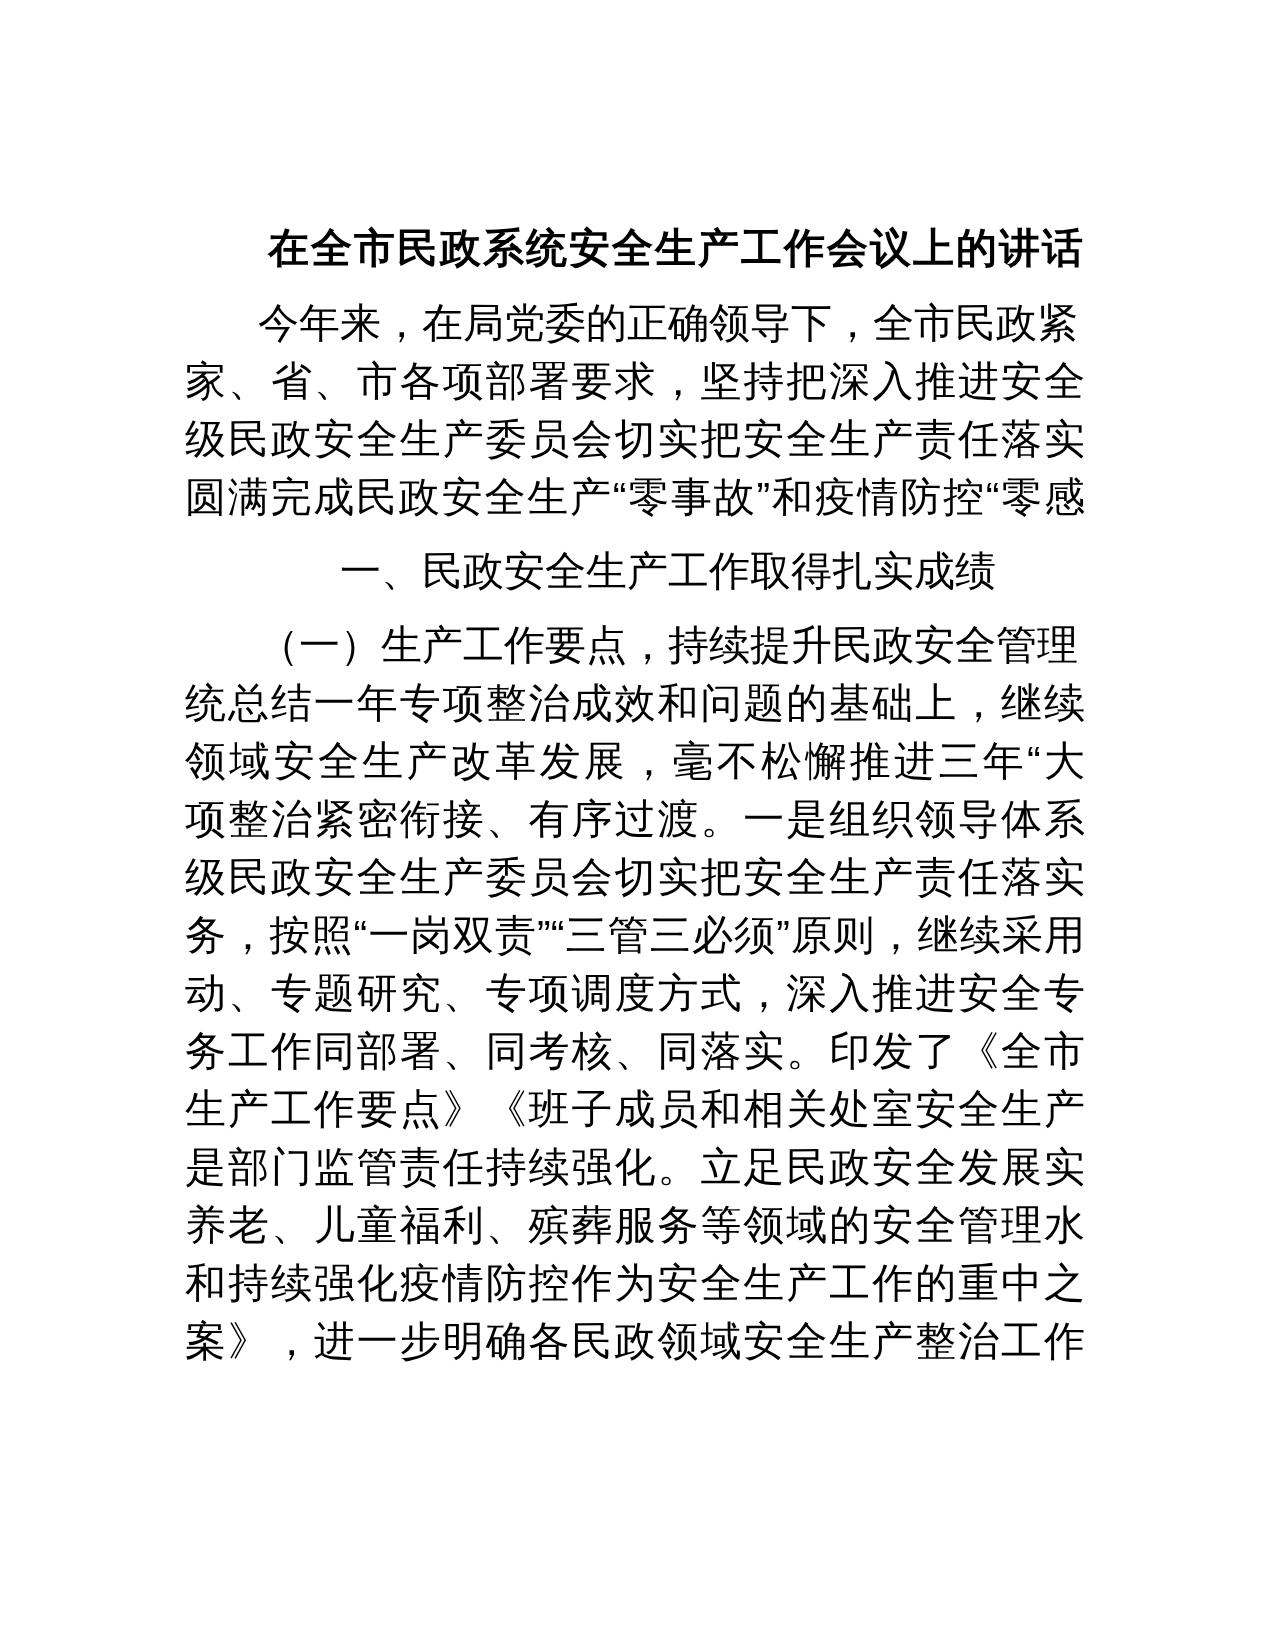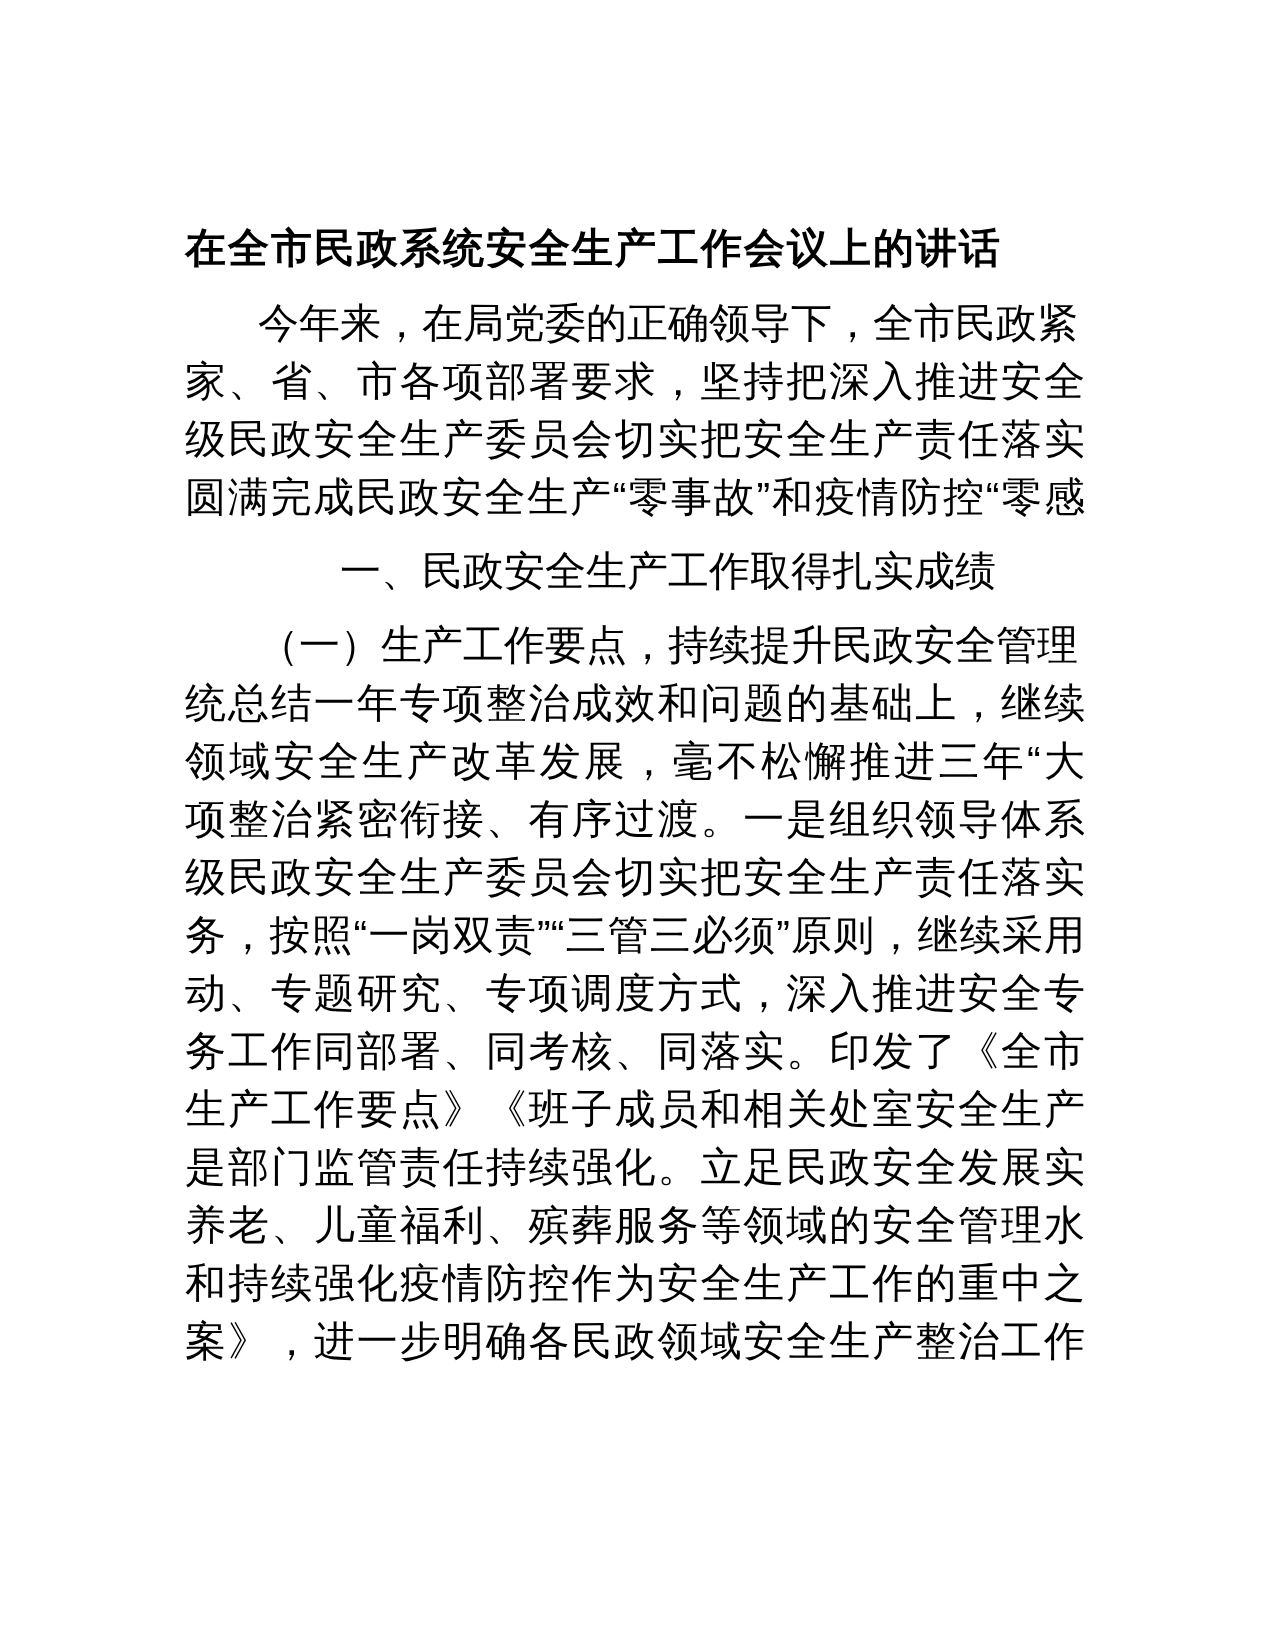--- a/index.html
+++ b/index.html
@@ -17,21 +17,21 @@
     padding: 218px 190px 0 185px;
     overflow: hidden;
     font-family: "Liberation Sans", "DejaVu Sans", sans-serif;
     color: #000000;
   }
   .title {
     margin: 0 0 16px 0;
     font-size: 41px;
     font-weight: bold;
     line-height: 60px;
-    text-align: left;
+    text-align: right;
     letter-spacing: 2px;
     white-space: nowrap;
   }
   .block {
     margin: 0 0 16px 0;
   }
   .line {
     font-size: 41px;
     line-height: 58px;
     height: 58px;

